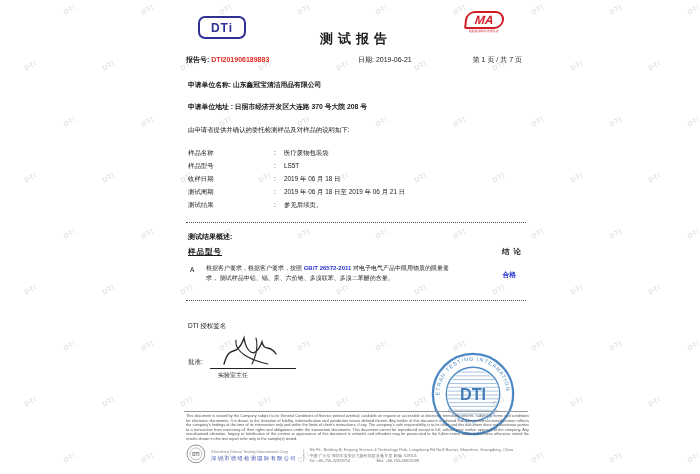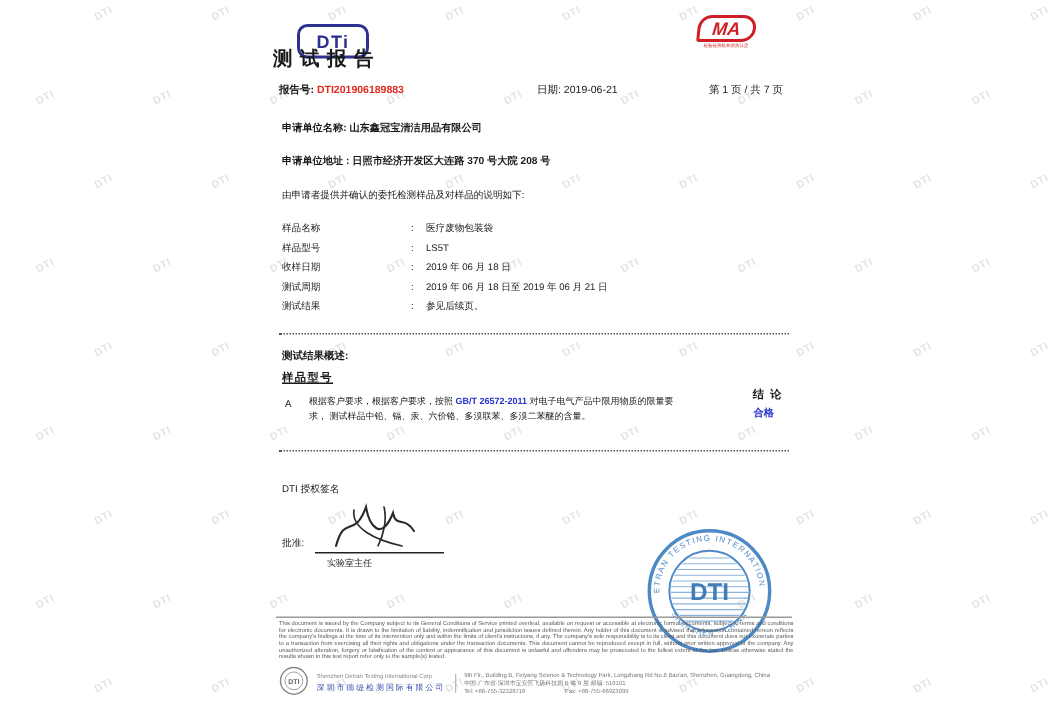--- a/index.html
+++ b/index.html
@@ -8,21 +8,21 @@
   
   .wm-layer{position:absolute;inset:0;pointer-events:none;z-index:1;}
   .wm{position:absolute;font-size:7px;color:#b9b9b9;opacity:.4;transform:rotate(-28deg);
       font-weight:bold;letter-spacing:.5px;}
   
   .page{position:absolute;left:182px;top:8px;width:348px;height:460px;z-index:2;}
   
   .dti-logo{position:absolute;left:16px;top:8px;width:44px;height:19px;border:2px solid #2e3192;
             border-radius:7px;display:flex;align-items:center;justify-content:center;
             font-weight:bold;font-size:12px;color:#2e3192;letter-spacing:1px;background:#fff;}
-  .title{position:absolute;left:0;right:0;top:22px;text-align:left;font-size:13px;
+  .title{position:absolute;left:0;right:0;top:22px;text-align:center;font-size:13px;
          font-weight:bold;letter-spacing:5px;}
   .ma-logo{position:absolute;right:14px;top:2px;width:64px;text-align:center;}
   .ma-shape{display:inline-block;border:2px solid #d01e26;border-radius:10px 10px 10px 2px;
             padding:0 8px;color:#d01e26;font-weight:bold;font-size:12px;font-style:italic;
             transform:skewX(-6deg);background:#fff;}
   .ma-sub{font-size:6px;transform:scale(.5);transform-origin:50% 0;color:#d01e26;width:200%;
           margin-left:-50%;white-space:nowrap;}
   .meta-row{position:absolute;left:2px;right:2px;top:47px;font-size:7px;font-weight:bold;height:10px;}
   .meta-left{position:absolute;left:2px;top:0;}
   .meta-no{color:#e02a1e;}
@@ -33,21 +33,21 @@
   .statement{position:absolute;left:6px;top:118px;font-size:6.4px;}
   
   .sample{position:absolute;left:6px;top:138px;width:336px;font-size:6.4px;line-height:13px;}
   .s-row{display:grid;grid-template-columns:86px 10px 1fr;}
   
   .dotted{position:absolute;left:4px;right:4px;border-top:1.6px dotted #555;height:0;}
   
   .summary-label{position:absolute;left:6px;top:224px;font-size:7px;font-weight:bold;}
   .req-head{position:absolute;left:6px;top:239px;font-size:7.5px;font-weight:bold;
             text-decoration:underline;letter-spacing:1px;}
-  .con-head{position:absolute;right:8px;top:250px;font-size:7.5px;font-weight:bold;
+  .con-head{position:absolute;right:8px;top:239px;font-size:7.5px;font-weight:bold;
             letter-spacing:1px;}
   .row-a-id{position:absolute;left:8px;top:258px;font-size:6.5px;}
   .row-a-text{position:absolute;left:24px;top:256px;width:252px;font-size:6px;line-height:9.5px;}
   .blue{color:#2533cc;font-weight:bold;}
   .row-a-con{position:absolute;right:14px;top:262px;font-size:6.8px;font-weight:bold;color:#2533cc;}
   
   .auth-label{position:absolute;left:6px;top:314px;font-size:6.5px;}
   .approve{position:absolute;left:6px;top:350px;font-size:6.5px;}
   .sig-wrap{position:absolute;left:28px;top:326px;width:90px;}
   .sig-line{position:absolute;left:28px;top:360px;width:86px;border-top:1px solid #222;}

